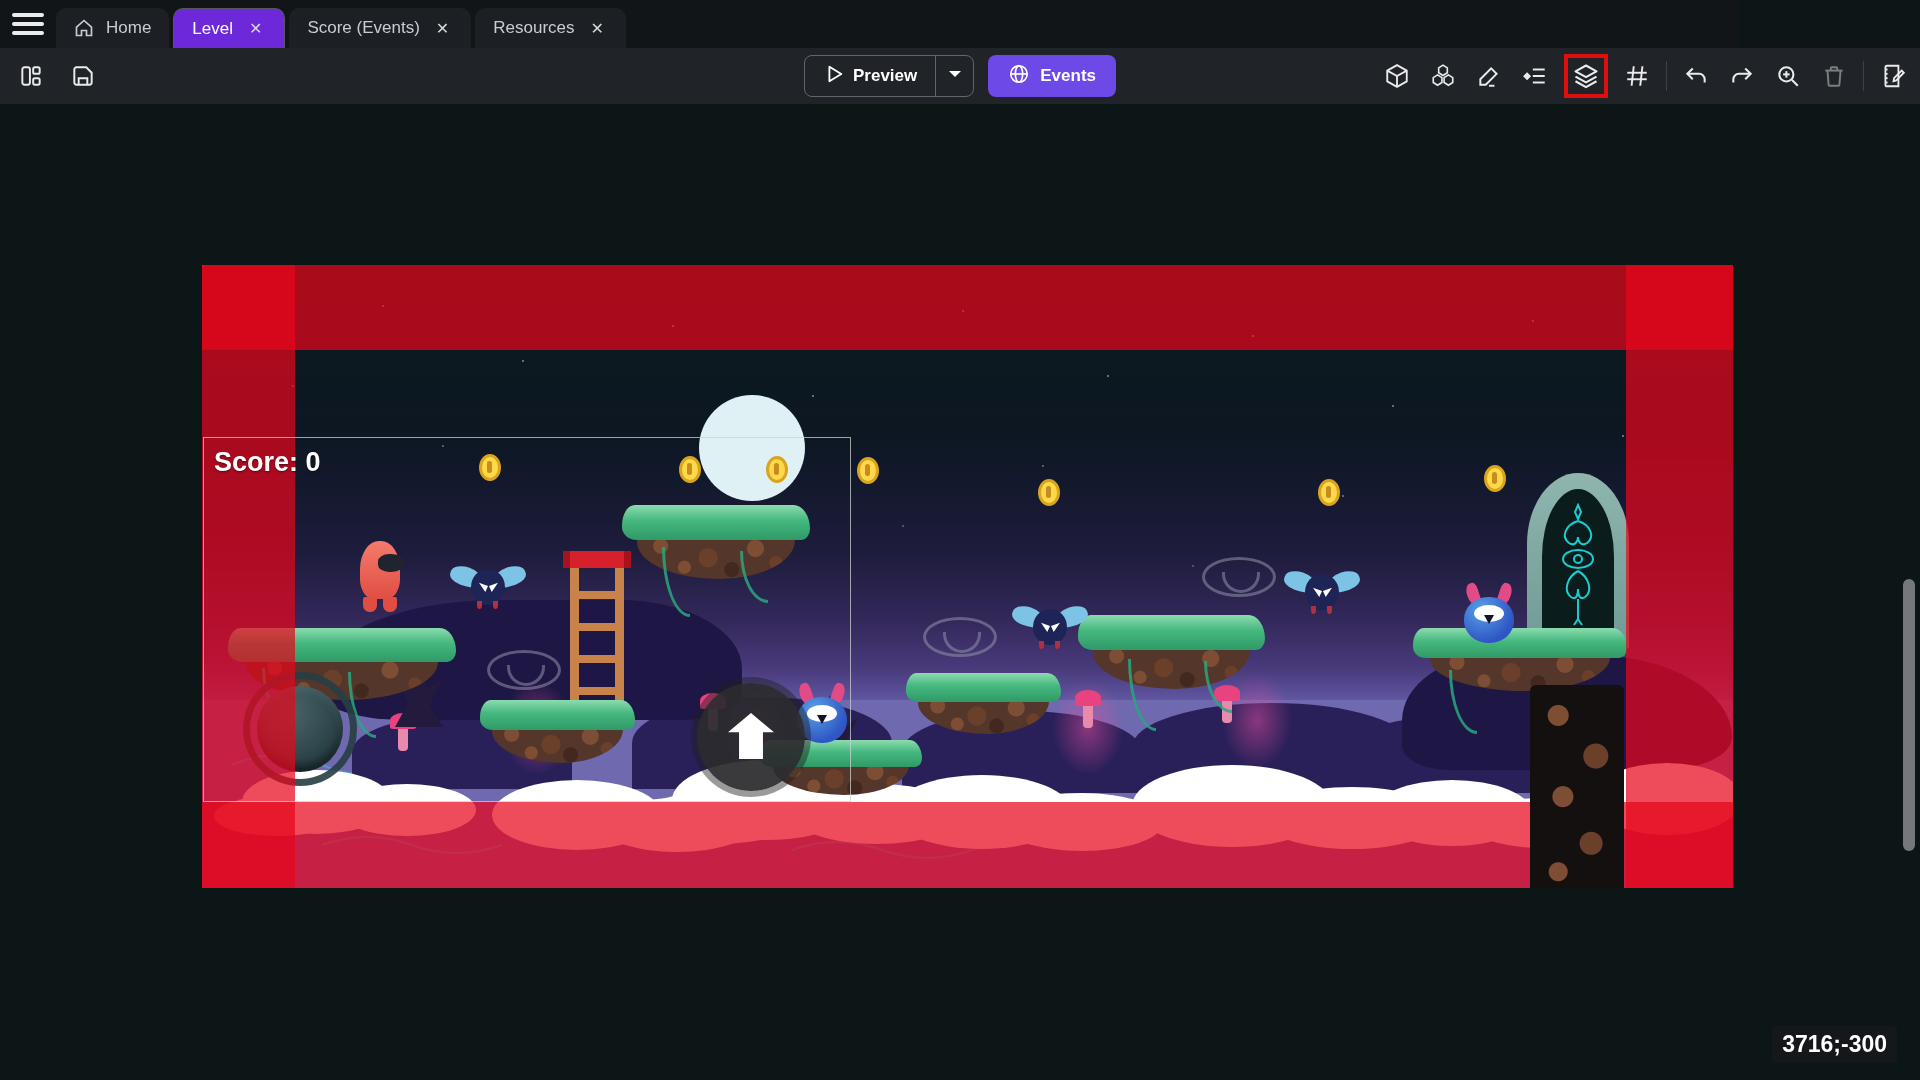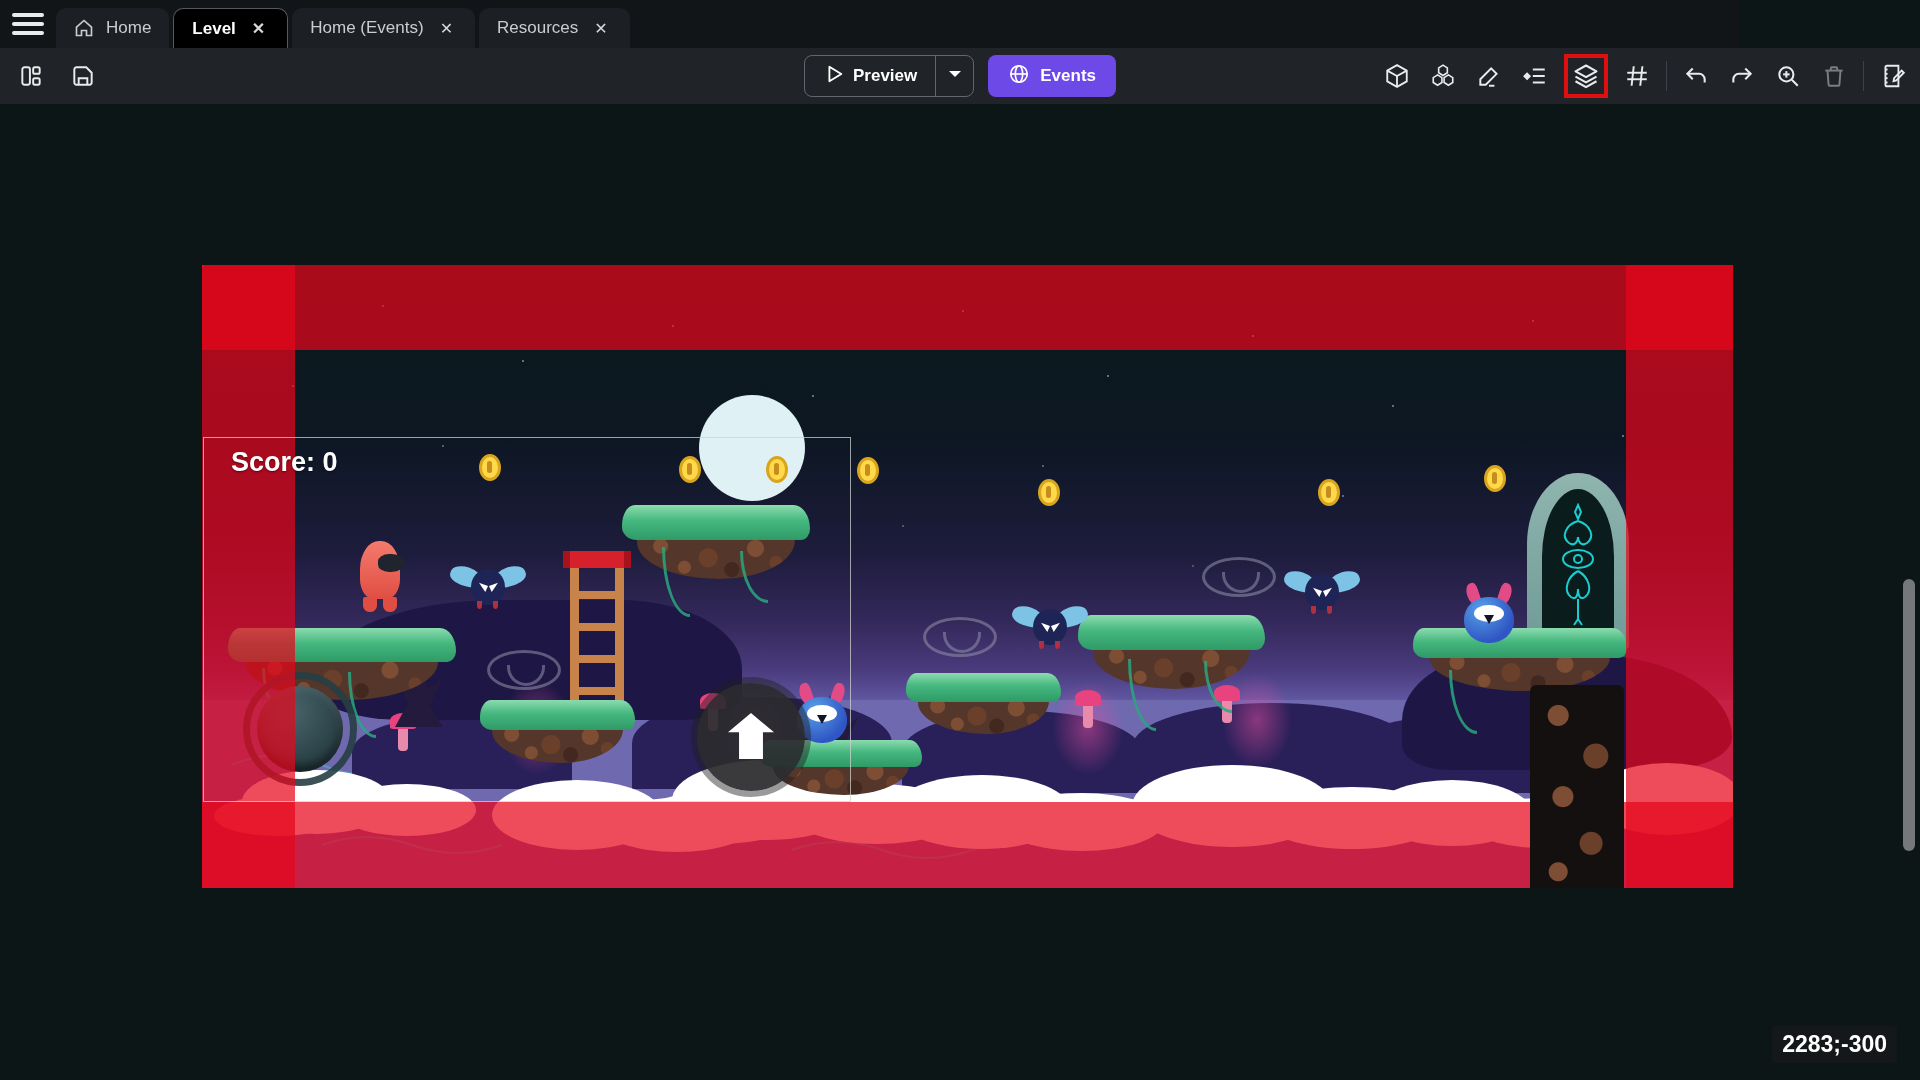--- a/index.html
+++ b/index.html
@@ -5,21 +5,21 @@
   * { margin:0; padding:0; box-sizing:border-box; }
   html,body { width:1920px; height:1080px; overflow:hidden; background:#0c1616;
     font-family:"Liberation Sans", sans-serif; }
 
   
   .tabbar { position:absolute; left:0; top:0; width:1740px; height:48px; background:#121517; display:flex; align-items:flex-end; }
   .hamburger { position:absolute; left:10px; top:10px; width:36px; height:28px; display:flex; flex-direction:column; justify-content:space-between; padding:3px 2px; cursor:pointer; }
   .hamburger span { display:block; height:4px; background:#e9ebed; border-radius:2px; }
   .tab { height:40px; display:flex; align-items:center; gap:12px; padding:0 18px; background:#1c1f23; border-radius:10px 10px 0 0; margin-right:4px; color:#c9ccd0; font-size:17px; cursor:pointer; }
   .tab.first { margin-left:56px; }
-  .tab.active { background:#000000; border:1px solid #55595e; border-bottom:none; color:#ffffff; font-weight:bold; }
+  .tab.active { background:#6d28d9; border:1px solid #55595e; border-bottom:none; color:#ffffff; font-weight:normal; }
   .tab .close { font-size:16px; color:#d6d8da; padding:2px 4px; }
   .tab svg { display:block; }
 
   
   .toolbar { position:absolute; left:0; top:48px; width:1920px; height:56px; background:#202327; }
   .tb-left { position:absolute; left:14px; top:0; height:56px; display:flex; align-items:center; gap:18px; }
   .tb-center { position:absolute; left:50%; top:7px; transform:translateX(-50%); display:flex; align-items:center; gap:14px; }
   .tb-right { position:absolute; right:10px; top:0; height:56px; display:flex; align-items:center; gap:12px; }
   .icon-btn { width:34px; height:34px; display:flex; align-items:center; justify-content:center; cursor:pointer; }
   .icon-btn svg { display:block; }
@@ -124,21 +124,21 @@
 
   
   .band { position:absolute; background:rgba(232,6,28,.72); z-index:20; }
   .band.top { left:0; top:0; width:100%; height:85px; }
   .band.bottom { left:0; bottom:0; width:100%; height:86px; }
   .band.left { left:0; top:0; width:93px; height:100%; }
   .band.right { right:0; top:0; width:107px; height:100%; }
 
   
   .viewport { position:absolute; left:1px; top:172px; width:648px; height:365px; border:1px solid rgba(205,210,205,.75); z-index:40; }
-  .score { position:absolute; left:29px; top:182px; color:#ffffff; font-size:27px; font-weight:bold; z-index:41; text-shadow:0 1px 2px rgba(0,0,0,.5); }
+  .score { position:absolute; left:12px; top:182px; color:#ffffff; font-size:27px; font-weight:bold; z-index:41; text-shadow:0 1px 2px rgba(0,0,0,.5); }
 
   
   .coord-chip { position:absolute; right:23px; bottom:17px; height:37px; display:flex; align-items:center; padding:0 10px; background:rgba(23,25,27,.92); border-radius:4px; color:#fff; font-size:23px; font-weight:600; z-index:50; }
   .vscroll { position:absolute; left:1903px; top:475px; width:12px; height:272px; background:#74787b; border-radius:6px; z-index:50; }
 </style>
 </head>
 <body>
 
 <div class="tabbar">
   <div class="hamburger">
@@ -155,21 +155,21 @@
     </span>
     <span>Home</span>
   </div>
 
   <div class="tab active">
     <span>Level</span>
     <span class="close">✕</span>
   </div>
 
   <div class="tab">
-    <span>Home (Events)</span>
+    <span>Score (Events)</span>
     <span class="close">✕</span>
   </div>
 
   <div class="tab">
     <span>Resources</span>
     <span class="close">✕</span>
   </div>
 </div>
 
 <div class="toolbar">
@@ -495,16 +495,16 @@
 
     <div class="band top"></div>
     <div class="band bottom"></div>
     <div class="band left"></div>
     <div class="band right"></div>
 
     <div class="viewport"></div>
     <div class="score">Score: 0</div>
   </div>
 
-  <div class="coord-chip">2283;-300</div>
+  <div class="coord-chip">3716;-300</div>
 
   <div class="vscroll"></div>
 </div>
 
 </body></html>

